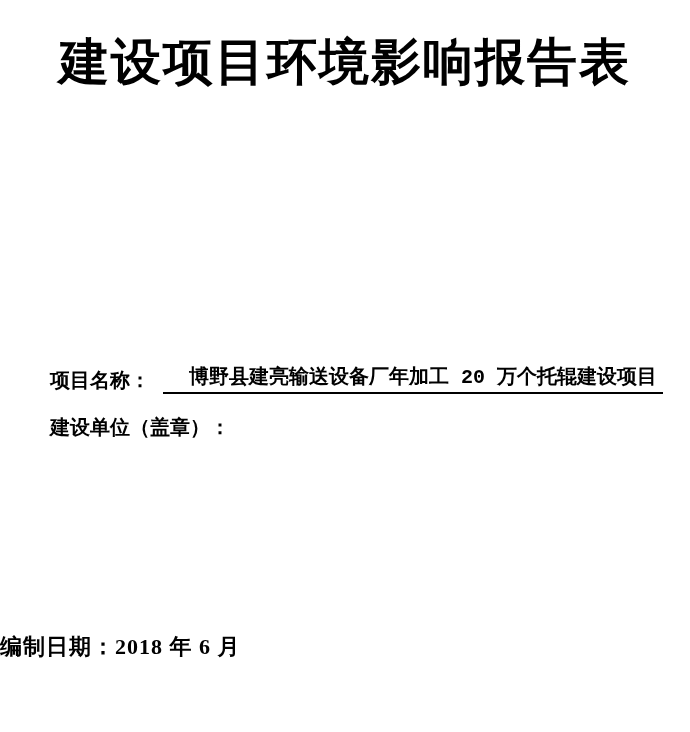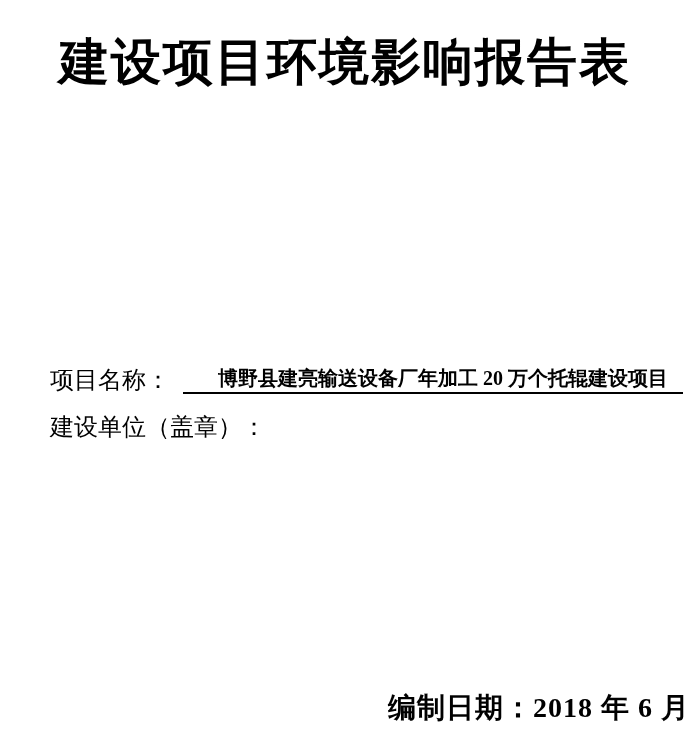--- a/index.html
+++ b/index.html
@@ -30,54 +30,55 @@
     line-height: 1.15;
     white-space: nowrap;
   }
   .field {
     position: absolute;
     left: 50px;
     display: flex;
     align-items: flex-end;
   }
   .field .label {
-    font-size: 24px;
-    font-weight: normal;
+    font-size: 20px;
+    font-weight: bold;
     line-height: 28px;
     white-space: nowrap;
   }
   .field .value {
     display: inline-block;
     font-size: 20px;
     font-weight: bold;
     line-height: 28px;
     text-align: center;
     border-bottom: 2px solid #000000;
     white-space: nowrap;
     box-sizing: border-box;
   }
   .field-project { top: 364px; }
   .field-project .value {
     margin-left: 13px;
     width: 500px;
     padding-left: 20px;
+    font-family: Liberation Mono, monospace;
   }
   .field-company { top: 413px; flex-direction: column; }
   .field-company .value {
     margin-left: 8px;
     width: 425px;
     padding-right: 95px;
   }
   .footer-date {
     position: absolute;
-    top: 689px;
+    top: 632px;
     left: 0;
     width: 100%;
-    text-align: right;
-    font-size: 28px;
+    text-align: left;
+    font-size: 22px;
     font-weight: bold;
     letter-spacing: 1px;
   }
 </style>
 </head>
 <body>
 
 <div class="page">
 
   <h1 class="title">建设项目环境影响报告表</h1>

